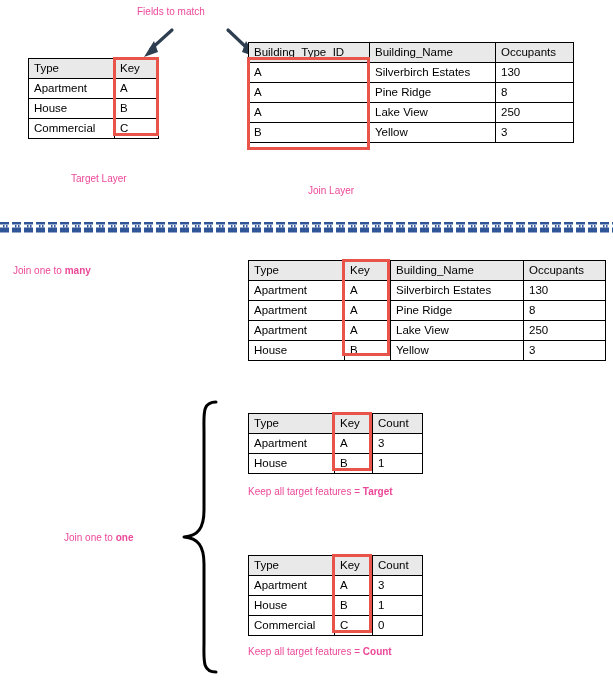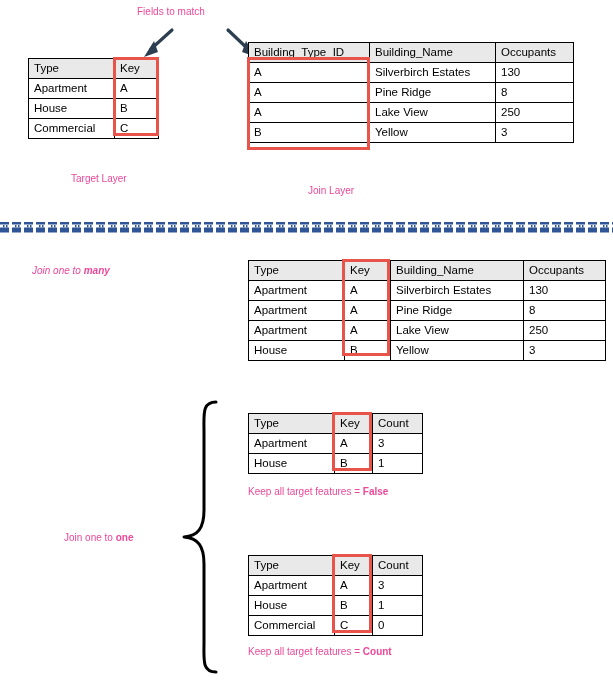--- a/index.html
+++ b/index.html
@@ -170,21 +170,21 @@
         <rect x="0" y="1" width="9" height="2.5" fill="#2f5597"></rect>
         <rect x="0" y="6.5" width="9" height="5" fill="#2f5597"></rect>
         <rect x="3" y="4" width="1.5" height="2.5" fill="#2f5597"></rect>
         <rect x="6" y="4" width="1.5" height="2.5" fill="#2f5597"></rect>
       </pattern>
       <rect x="0" y="0" width="613" height="13" fill="url(#dashpat)"></rect>
     </g>
   </svg>
 </div>
 
-<div class="abs label" style="left:32px; top:265px;font-style:italic;">
+<div class="abs label" style="left:13px; top:265px;">
   <span>Join one to </span><span class="bold">many</span>
 </div>
 
 <table class="grid abs" id="tbl-many" style="left:248px; top:260px; width:357px;">
   <colgroup>
       <col style="width:96px">
       <col style="width:46px">
       <col style="width:133px">
       <col style="width:82px">
     </colgroup>
@@ -257,21 +257,21 @@
     <tr>
       <td>House</td>
       <td>B</td>
       <td>1</td>
     </tr>
   </tbody>
 </table>
 <div class="redbox" style="left:332px; top:412px; width:40px; height:59px;"></div>
 
 <div class="abs label" style="left:248px; top:486px;">
-  <span>Keep all target features = </span><span class="bold">False</span>
+  <span>Keep all target features = </span><span class="bold">Target</span>
 </div>
 
 <table class="grid abs" id="tbl-one-true" style="left:248px; top:555px; width:174px;">
   <colgroup>
       <col style="width:86px">
       <col style="width:38px">
       <col style="width:50px">
     </colgroup>
   <thead>
       <tr>

